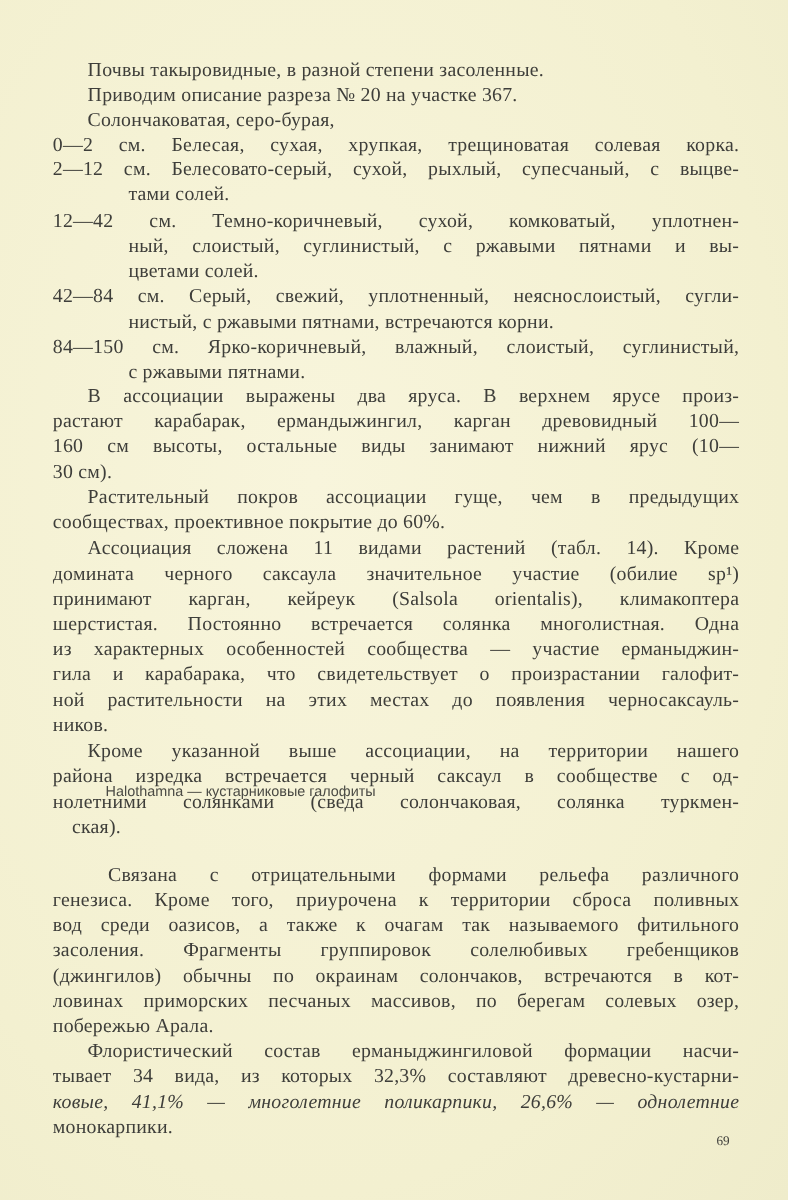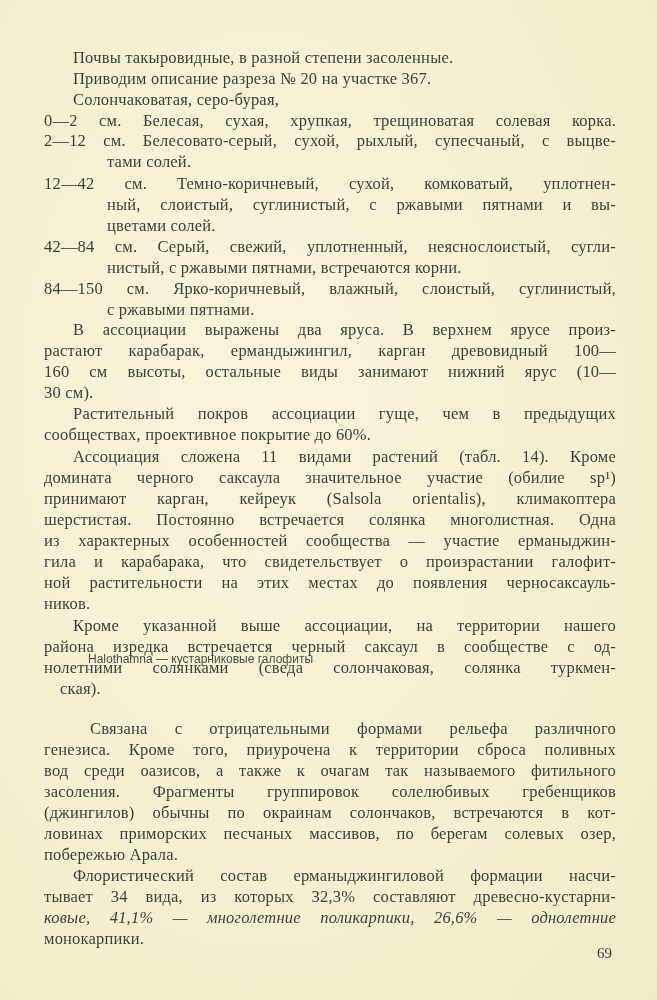--- a/index.html
+++ b/index.html
@@ -31,21 +31,21 @@
   }
   .formation-title {
     position: absolute;
     font-size: 17.5px;
     line-height: 22px;
     white-space: nowrap;
     letter-spacing: 0.3px;
   }
   .page-number {
     position: absolute;
-    font-size: 15px;
+    font-size: 11px;
   }
 </style>
 </head>
 <body>
 
 <div class="page">
   <div id="block1">
       <div class="line" style="left: 73px; top: 48px;">Почвы такыровидные, в разной степени засоленные.</div>
       <div class="line" style="left: 73px; top: 69px;">Приводим описание разреза № 20 на участке 367.</div>
       <div class="line" style="left: 73px; top: 90px;">Солончаковатая, серо-бурая,</div>

